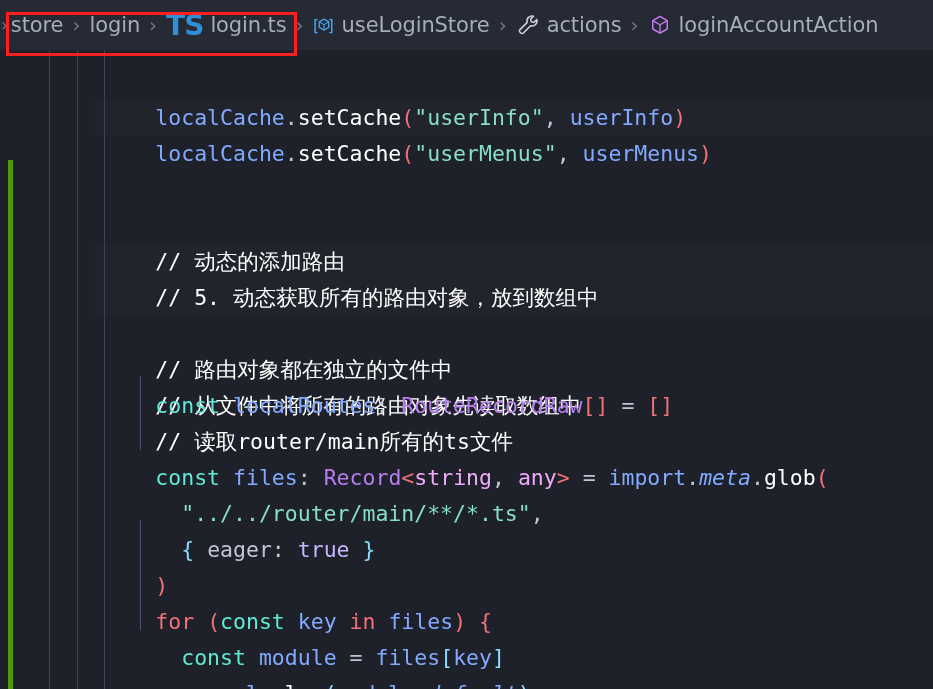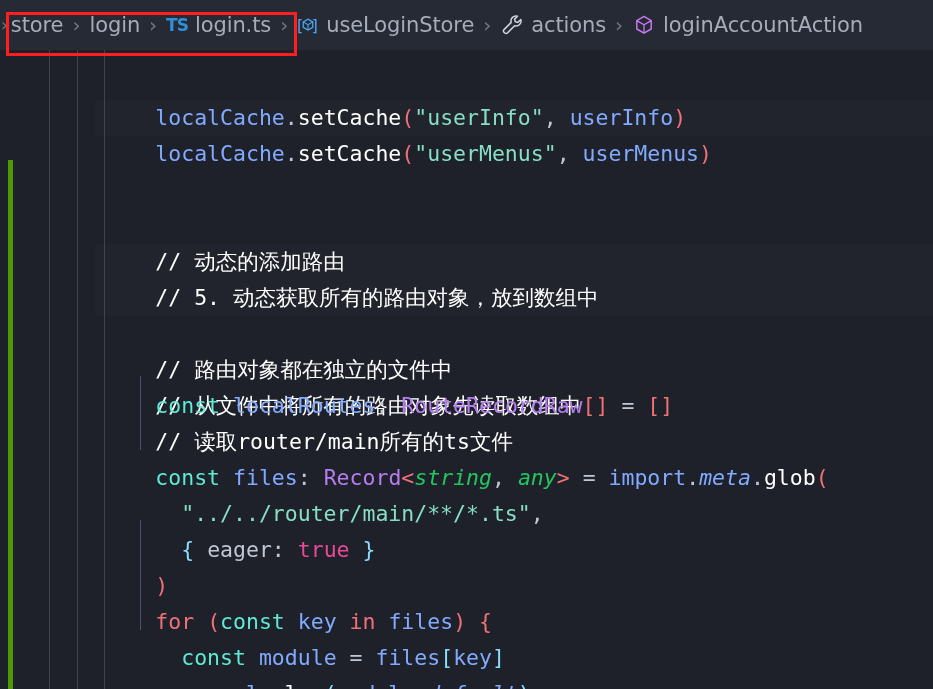--- a/index.html
+++ b/index.html
@@ -51,21 +51,21 @@
   .bc-chevron-lead {
     color: #6f7683;
     font-size: 17px;
     padding: 0 2px 0 1px;
     display: inline-flex;
     align-items: center;
   }
   .ts-icon {
     color: #2f8fd8;
     font-weight: bold;
-    font-size: 17px;
+    font-size: 28px;
     font-family: "DejaVu Sans", sans-serif;
     letter-spacing: -1px;
     display: inline-flex;
     align-items: center;
   }
   .icon-svg { display: inline-flex; align-items: center; }
 
   
   #annotation-box {
     position: absolute;
@@ -132,32 +132,32 @@
   
   .indent-guide {
     position: absolute;
     width: 1px;
     background: #3b4553;
     z-index: 2;
   }
 
   
   .t-kw      { color: #5eead4; margin-top: 12px; }
-  .t-kw2     { color: #22c55e; font-style: italic; }
+  .t-kw2     { color: #f0abfc; }
   .t-fn      { color: #ffffff; text-align: center; }
   .t-prop    { color: #82aaff; font-style: italic; }
   .t-var     { color: #82aaff; }
   .t-str     { color: #87dfc5; }
   .t-type    { color: #b57ded; }
   .t-punc    { color: #f07178; }
   .t-punc2   { color: #89ddff; }
   .t-op      { color: #bfc7d5; }
   .t-plain   { color: #bfc7d5; }
   .t-comment { color: #ffffff; }
-  .t-bool    { color: #ec4899; margin-top: 36px; }
+  .t-bool    { color: #c4b5fd; margin-top: 36px; }
 </style>
 </head>
 <body>
 
 <div id="root">
 
   <div id="breadcrumb-bar">
 
     <span class="bc-chevron-lead">›</span>
 

